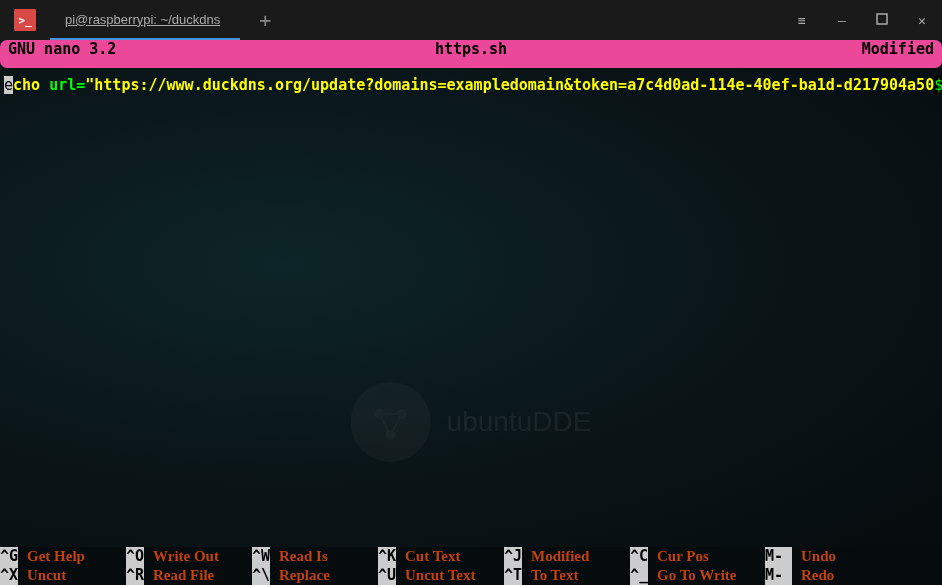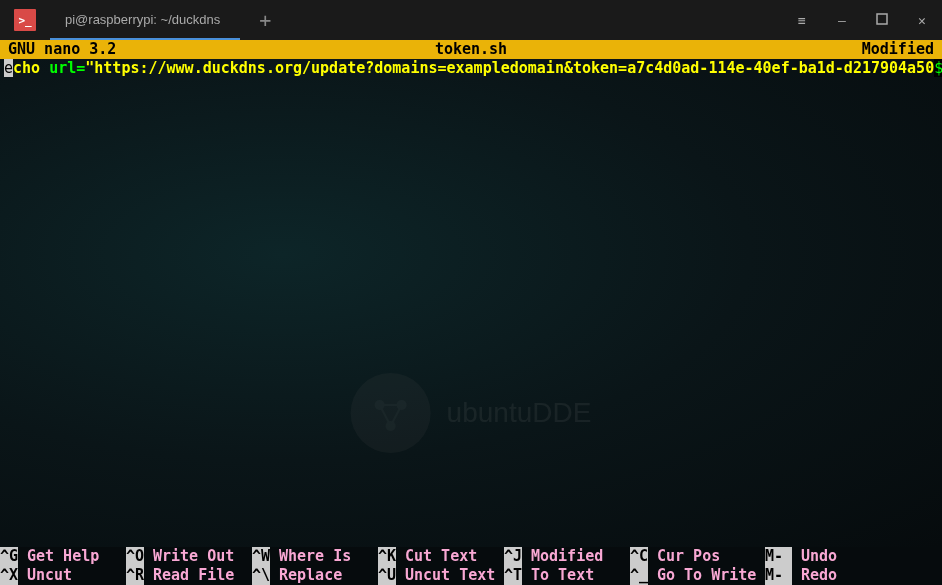--- a/index.html
+++ b/index.html
@@ -46,20 +46,21 @@
     .tab {
       height: 40px;
       padding: 0 20px 0 15px;
       display: flex;
       align-items: center;
       color: #aaa;
       font-size: 13px;
       font-family: sans-serif;
       border-bottom: 2px solid #4a90d9;
       position: relative;
+      text-decoration: underline;
     }
     .tab-add {
       width: 50px;
       height: 40px;
       display: flex;
       align-items: center;
       justify-content: center;
       color: #888;
       font-size: 20px;
       cursor: pointer;
@@ -80,49 +81,50 @@
       justify-content: center;
       color: #aaa;
       cursor: pointer;
       font-size: 13px;
     }
     .win-btn svg {
       width: 12px;
       height: 12px;
     }
     .nano-header {
-      height: 19px;
-      background: #eab308;
+      height: 28px;
+      background: #ec4899;
       display: flex;
       justify-content: space-between;
       padding: 0 8px;
       color: #000;
       font-weight: bold;
       line-height: 19px;
+      border-radius: 7px;
     }
     .nano-header-left {
       color: #000;
     }
     .nano-header-center {
       position: absolute;
       left: 50%;
       transform: translateX(-50%);
       color: #000;
     }
     .nano-header-right {
       color: #000;
       padding-left: 31px;
     }
     .editor-area {
       position: relative;
       height: 488px;
       background: radial-gradient(ellipse at 30% 40%, #0d2528 0%, #0a1518 50%, #060b0d 100%);
     }
     .editor-line {
-      padding: 0 4px 0 4px;
+      padding: 8px 4px 0 4px;
       white-space: nowrap;
       overflow: hidden;
       line-height: 18px;
     }
     .cursor-char {
       background: #ccc;
       color: #000;
     }
     .echo-rest {
       color: #ff0;
@@ -187,23 +189,24 @@
     }
     .shortcut-key {
       background: #ccc;
       color: #000;
       padding: 0 0px;
       width: 18px;
       text-align: left;
       font-weight: bold;
     }
     .shortcut-label {
-      color: #f9a8d4;
+      color: #c2410c;
       padding-left: 9px;
       font-weight: bold;
+      font-family: Liberation Serif, serif;
     }
   </style>
 </head>
 <body>
 
 <div class="titlebar">
   <div class="tab-icon">
     <div class="terminal-icon">&gt;_</div>
   </div>
   <div class="tab">
@@ -227,21 +230,21 @@
       </span>
     </div>
     <div class="win-btn">
       <span>✕</span>
     </div>
   </div>
 </div>
 
 <div class="nano-header">
   <span class="nano-header-left">GNU nano 3.2</span>
-  <span class="nano-header-center">token.sh</span>
+  <span class="nano-header-center">https.sh</span>
   <span class="nano-header-right">Modified</span>
 </div>
 
 <div class="editor-area">
   <div class="editor-line">
     <span class="cursor-char">e</span><span class="echo-rest">cho</span><span> </span><span class="url-eq">url=</span><span class="url-string">"https://www.duckdns.org/update?domains=exampledomain&amp;token=a7c4d0ad-114e-40ef-ba1d-d217904a50</span><span class="line-end">$</span>
   </div>
 
   <div class="watermark">
     <div class="watermark-logo">
@@ -263,21 +266,21 @@
       <div class="shortcut" style="width: 126px;">
         <span class="shortcut-key">^G</span>
         <span class="shortcut-label">Get Help</span>
       </div>
       <div class="shortcut" style="width: 126px;">
         <span class="shortcut-key">^O</span>
         <span class="shortcut-label">Write Out</span>
       </div>
       <div class="shortcut" style="width: 126px;">
         <span class="shortcut-key">^W</span>
-        <span class="shortcut-label">Where Is</span>
+        <span class="shortcut-label">Read Is</span>
       </div>
       <div class="shortcut" style="width: 126px;">
         <span class="shortcut-key">^K</span>
         <span class="shortcut-label">Cut Text</span>
       </div>
       <div class="shortcut" style="width: 126px;">
         <span class="shortcut-key">^J</span>
         <span class="shortcut-label">Modified</span>
       </div>
       <div class="shortcut" style="width: 135px;">

